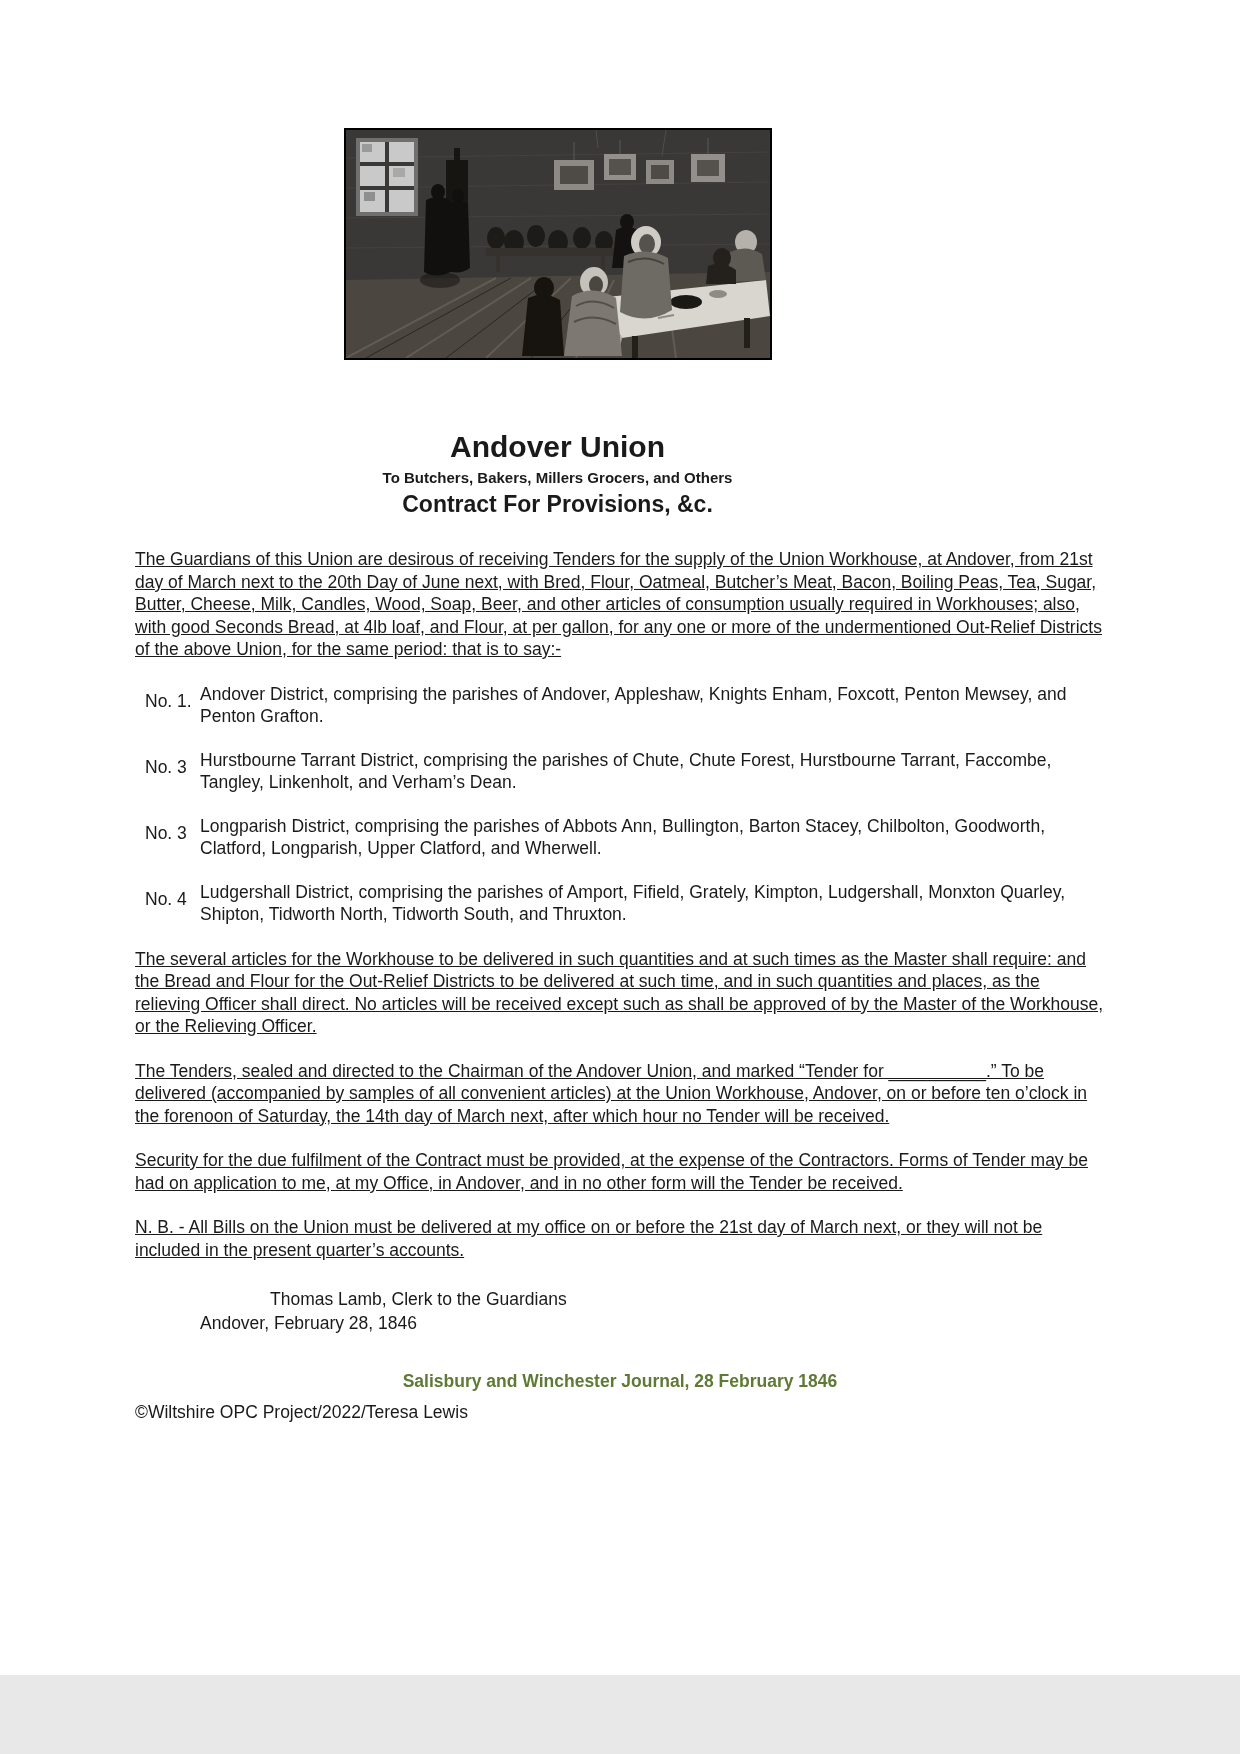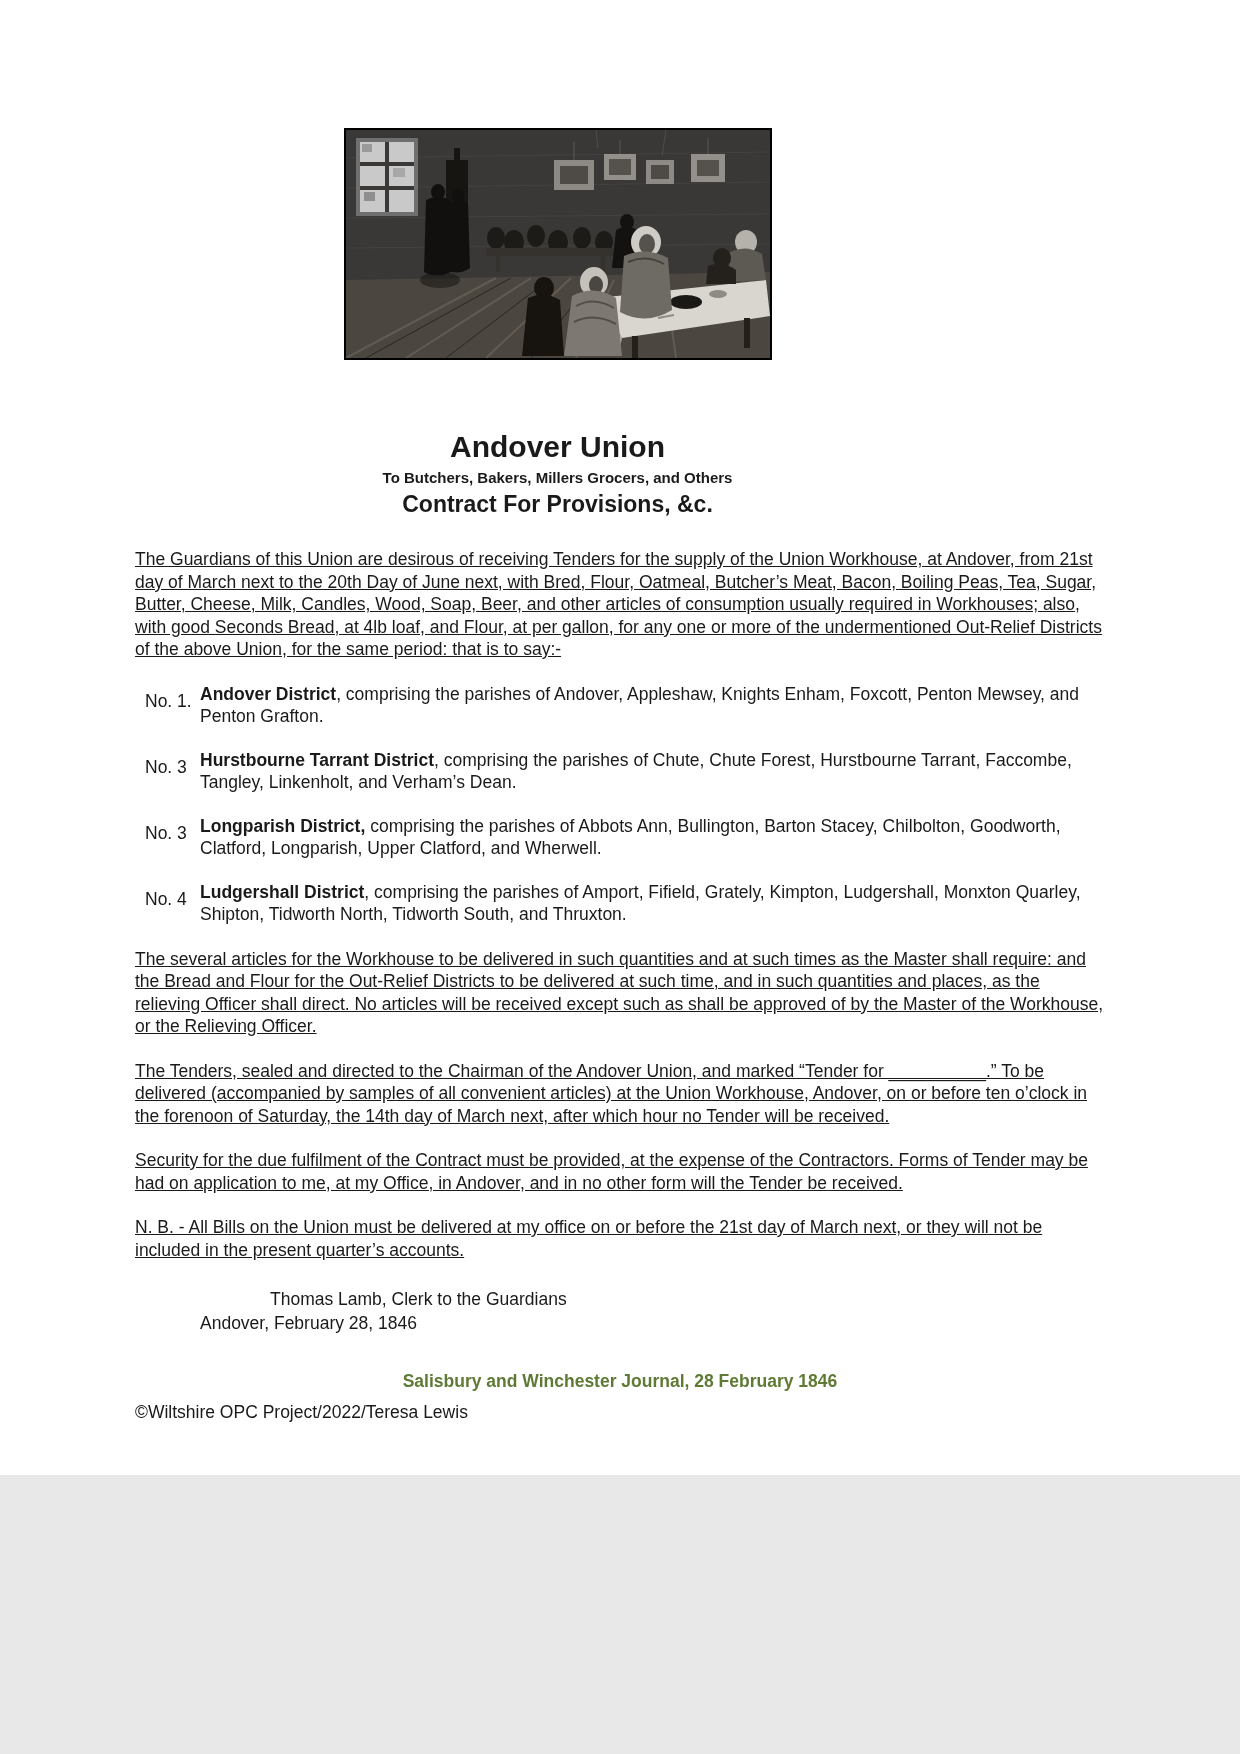--- a/index.html
+++ b/index.html
@@ -1,35 +1,35 @@
 <!DOCTYPE html>
 <html><head>
 <meta charset="utf-8">
 <style>
   html,body{margin:0;padding:0;background:#e8e8e8;}
   .page{
-    width:1240px;height:1475px;background:#ffffff;margin:0 auto;position:relative;
+    width:1240px;height:1675px;background:#ffffff;margin:0 auto;position:relative;
     font-family:"Liberation Sans","DejaVu Sans",sans-serif;color:#1a1a1a;overflow:hidden;
   }
   .content{padding:128px 135px 0 135px;}
   .center-col{width:845px;}
   .figure-wrap{width:428px;margin:0 auto;}
   .figure-wrap svg{display:block;border:2px solid #000;}
   .headings{text-align:center;margin-top:70px;}
   .title{font-size:30px;font-weight:bold;margin:0;line-height:1.15;}
   .subtitle{font-size:15px;font-weight:bold;margin:4px 0 0 0;line-height:1.2;}
   .subtitle2{font-size:23px;font-weight:bold;margin:4px 0 0 0;line-height:1.2;}
   .body-text{font-size:17.5px;line-height:22.5px;}
   p.para{margin:22px 0 0 0;text-decoration:underline;}
   p.first-para{margin-top:30px;}
   .district-list{margin-top:22px;}
   .district{position:relative;margin:0 0 21px 10px;padding-left:55px;min-height:22px;}
   .district:last-child{margin-bottom:0;}
   .district .no{position:absolute;left:0;top:7px;}
-  .district .dname{font-weight:bold;text-align:center;}
+  .district .dname{font-weight:normal;text-align:center;}
   .signature{margin-top:27px;}
   .sig-clerk{margin-left:135px;}
   .sig-place{margin-left:65px;margin-top:1px;}
   .source-line{margin:36px 0 0 0;font-weight:bold;color:#5e7a34;text-align:center;}
   .copyright-line{margin:8px 0 0 0;}
 </style>
 </head>
 <body>
 
 <div class="page">

